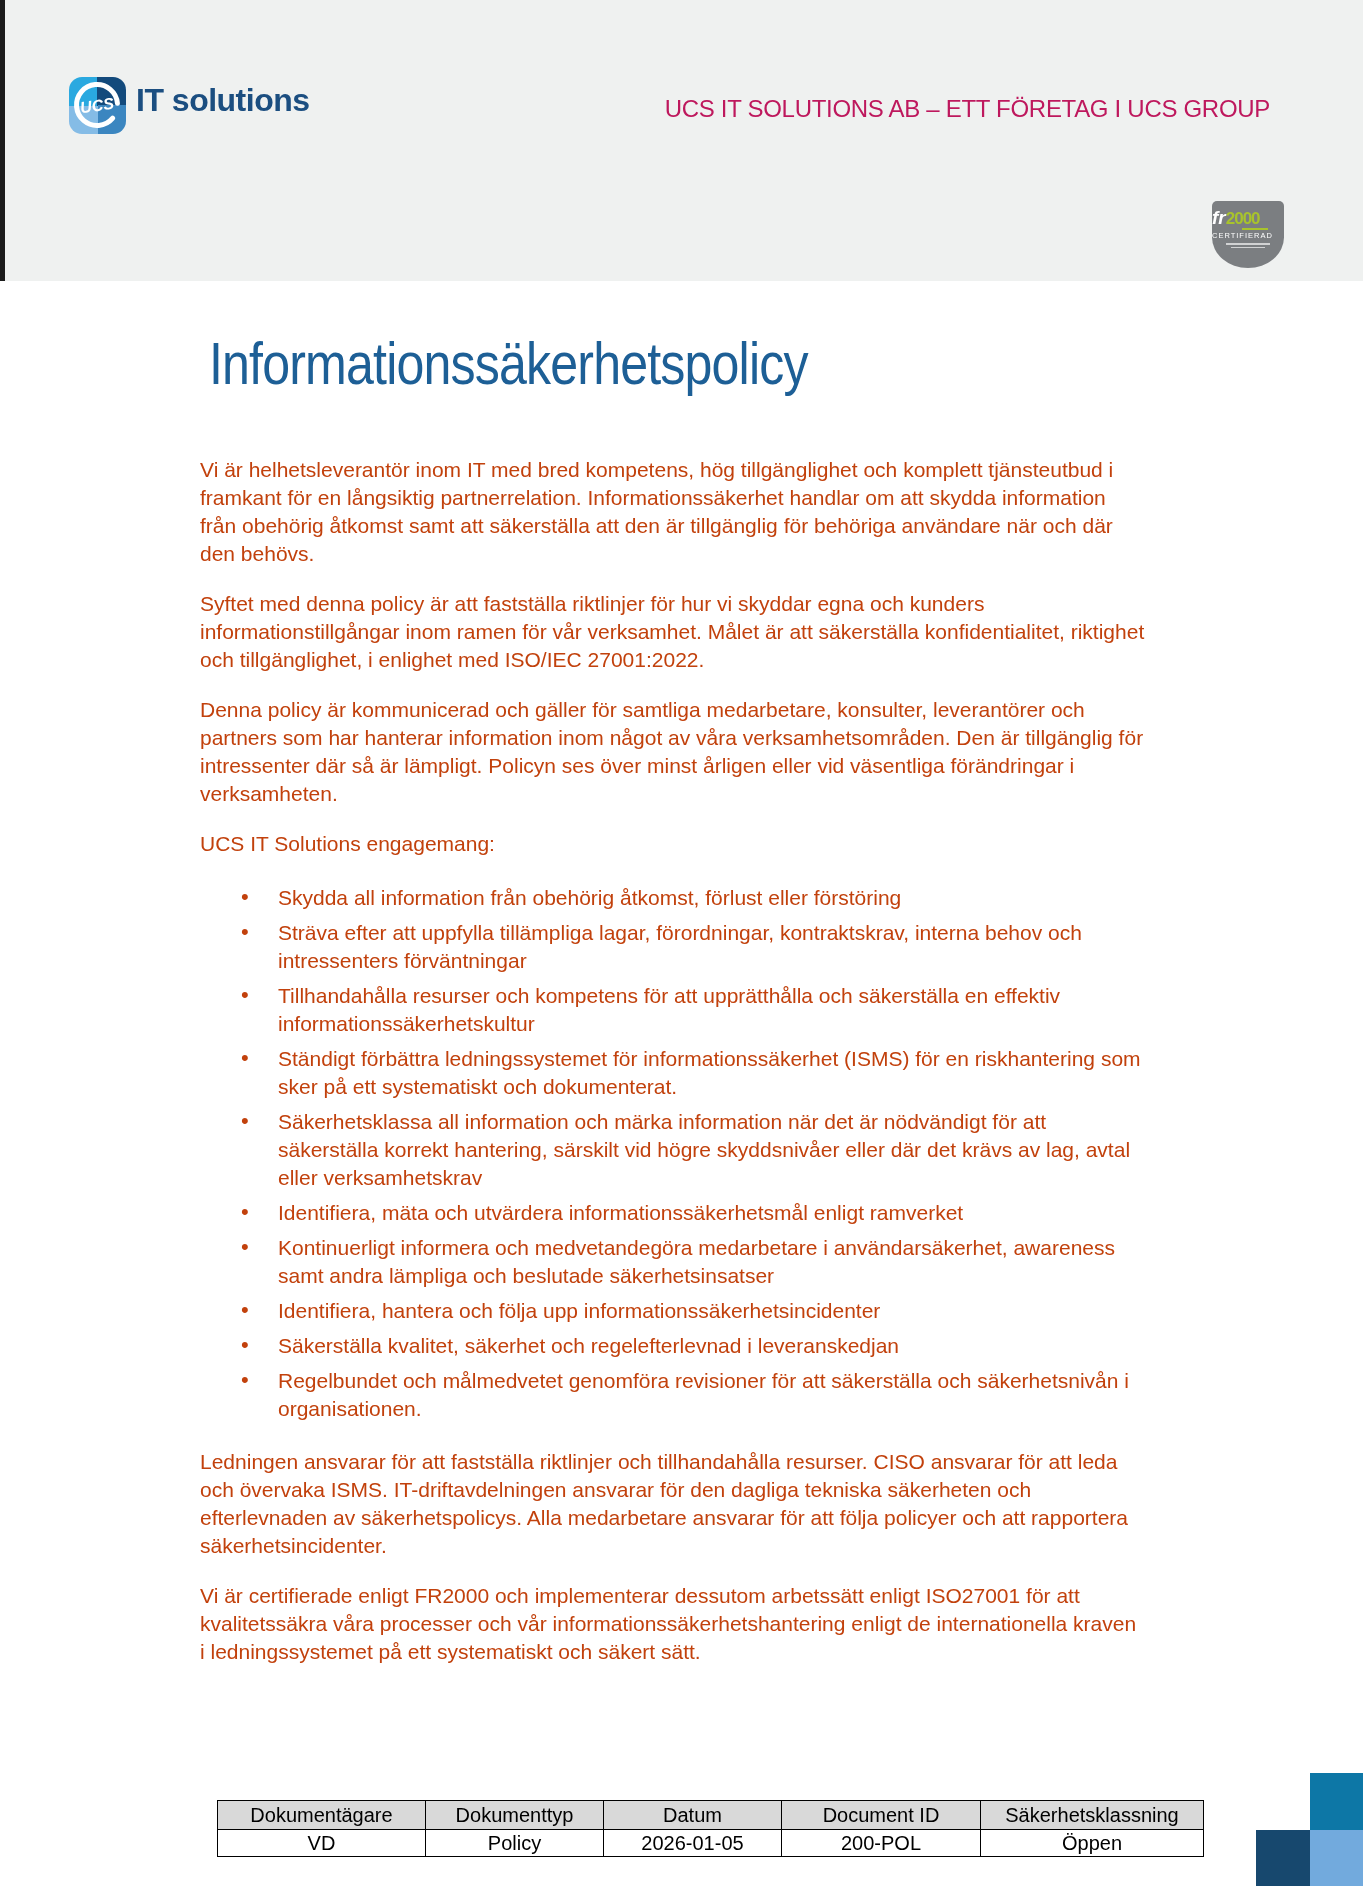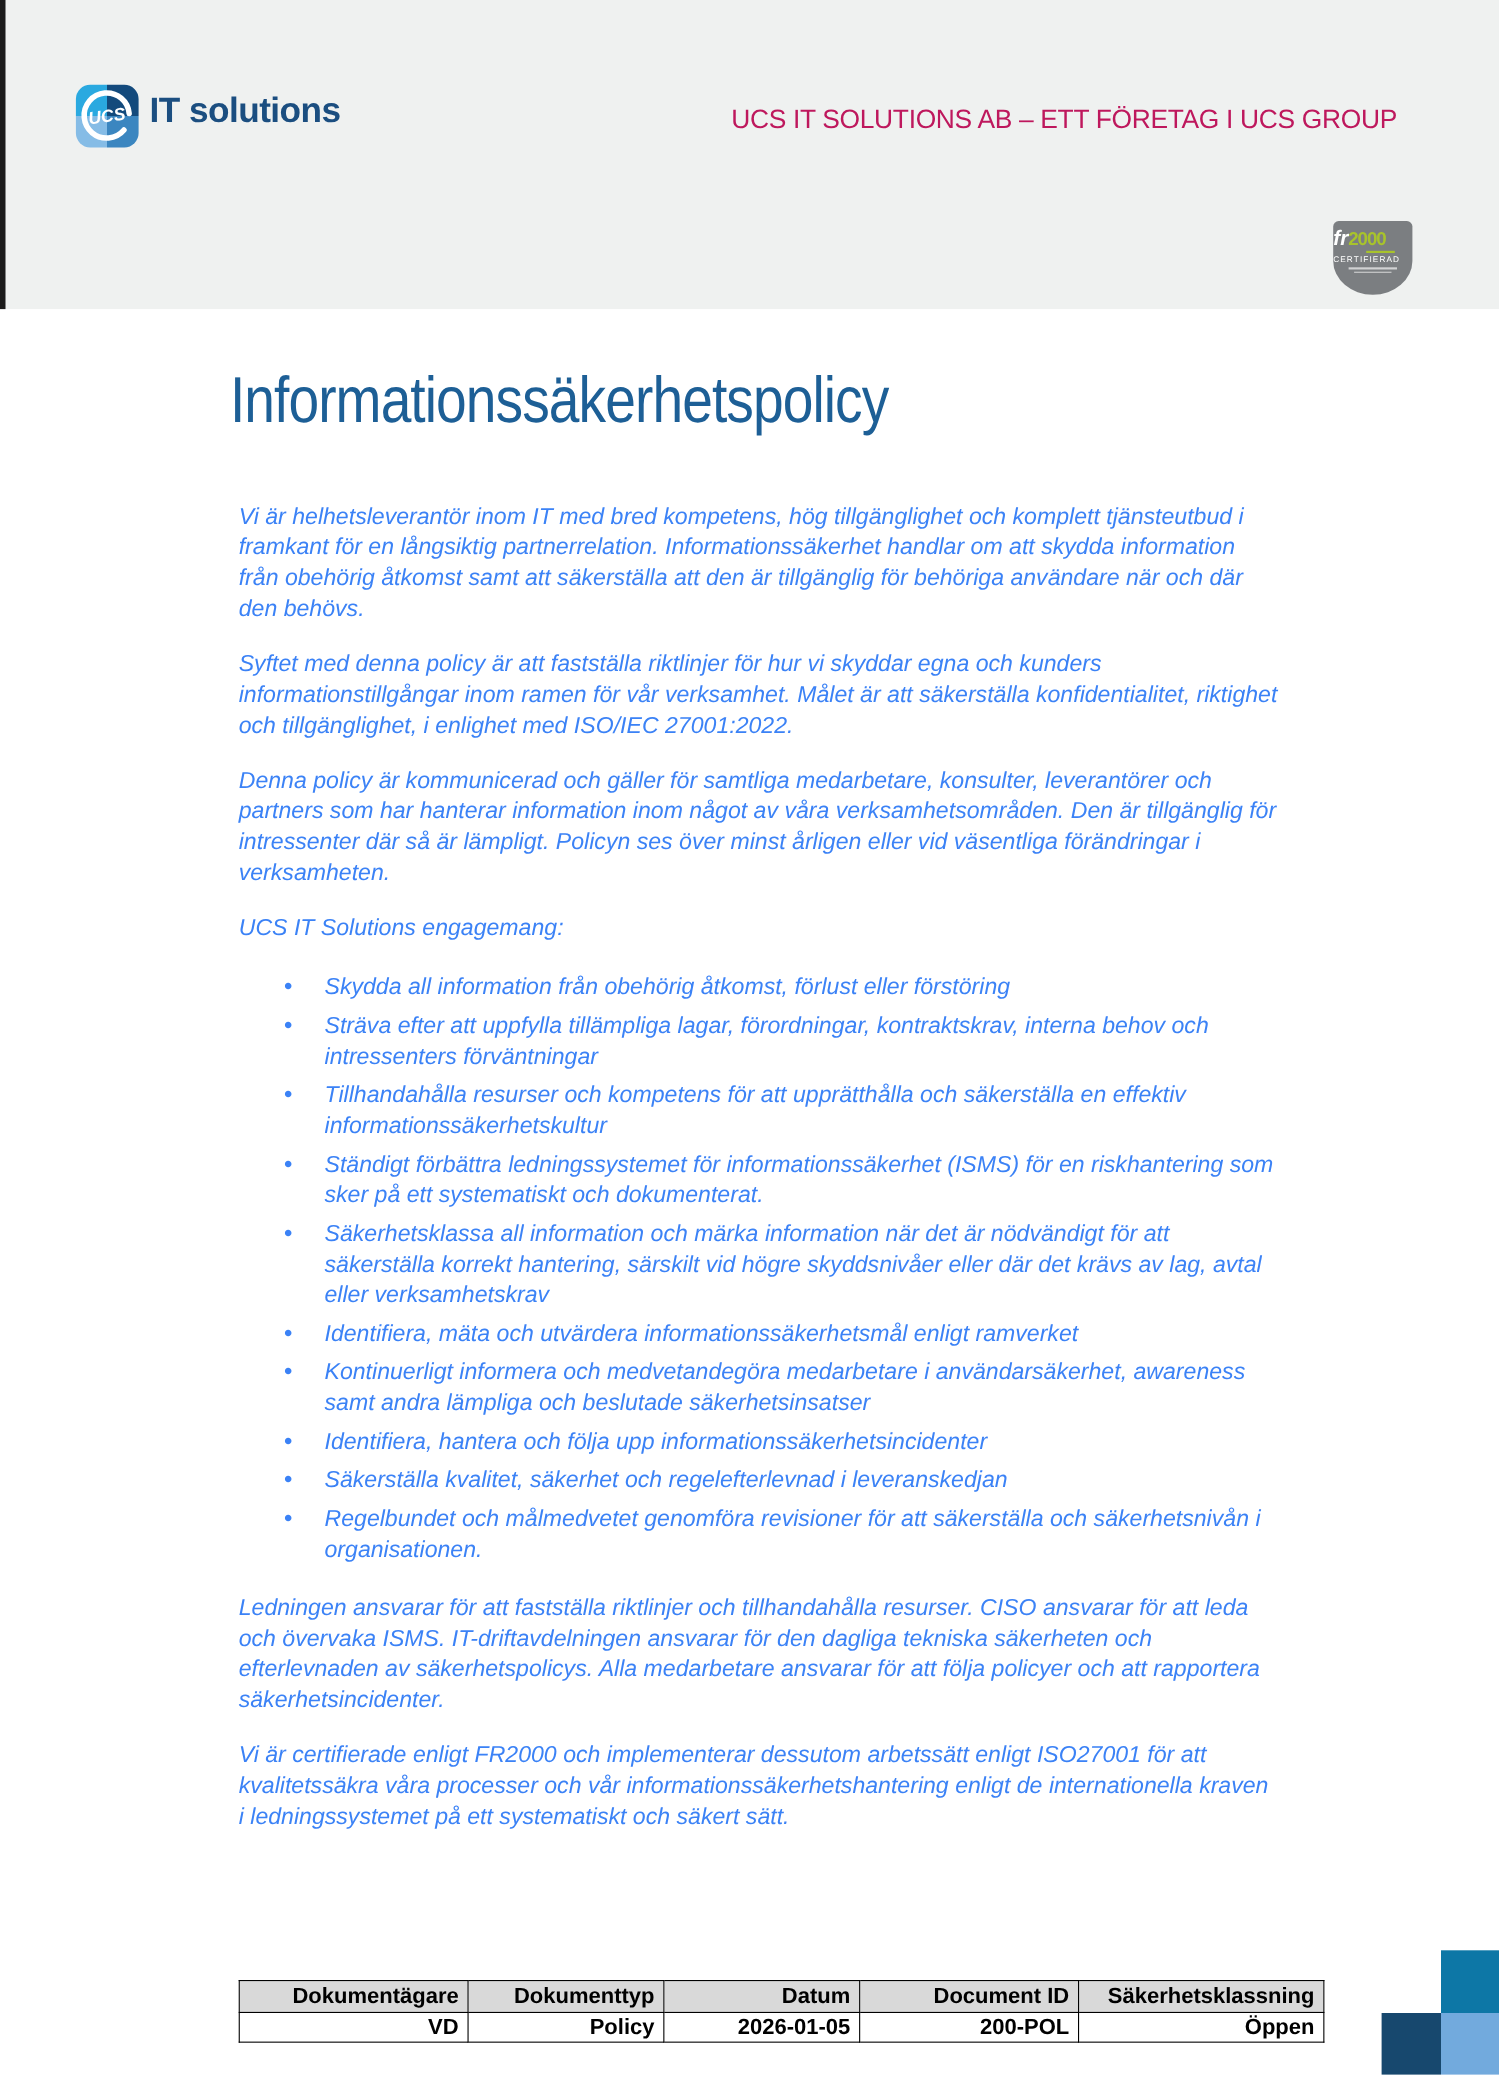--- a/index.html
+++ b/index.html
@@ -29,33 +29,33 @@
   .badge-sub-rule { width:26px; height:2px; background:#a8c32c; margin:0 16px 1px auto; }
   .badge-cert { color:#ffffff; font-size:7.5px; letter-spacing:1px; margin-top:1px; }
   .badge-line1 { width:44px; height:1.5px; background:rgba(255,255,255,.65); margin:3px auto 0; }
   .badge-line2 { width:34px; height:1.5px; background:rgba(255,255,255,.65); margin:2px auto 0; }
 
   
   .page-title { position:absolute; left:209px; top:330px; font-size:59px; color:#1d5f96;
     letter-spacing:-1px; transform:scaleX(0.85); transform-origin:0 0; white-space:nowrap; }
 
   
-  .content { position:absolute; left:217px; top:456px; width:945px; font-size:21px;
-    line-height:28px; color:#3b82f6;font-style:italic; }
+  .content { position:absolute; left:200px; top:456px; width:945px; font-size:21px;
+    line-height:28px; color:#c2410c; }
   .content p { margin:0 0 22px 0; }
   .list-heading { margin:0 0 22px 0; }
   .bullets { list-style:none; margin:26px 0 25px 0; padding:0; }
   .bullet-item { position:relative; padding-left:78px; margin-bottom:7px; }
   .bullet-item::before { content:"\2022"; position:absolute; left:41px; top:-1px; font-size:22px; }
 
   
   .doc-table { position:absolute; left:217px; top:1800px; width:986px; border-collapse:collapse;
     table-layout:fixed; font-size:20px; color:#000; }
-  .doc-table th, .doc-table td { border:1.5px solid #000; padding:1px 8px; text-align:right;
-    font-weight:bold; white-space:nowrap; overflow:hidden;margin-top:13px; }
+  .doc-table th, .doc-table td { border:1.5px solid #000; padding:1px 8px; text-align:center;
+    font-weight:normal; white-space:nowrap; overflow:hidden;margin-top:13px; }
   .doc-table th { background:#d9d9d9; height:26px; }
   .doc-table td { background:#fff; height:24px; }
 
   
   .sq { position:absolute; }
   .sq-top   { left:1310px; top:1773px; width:53px; height:57px; background:#0d77a6; }
   .sq-dark  { left:1256px; top:1830px; width:54px; height:56px; background:#17486e; }
   .sq-light { left:1310px; top:1830px; width:53px; height:56px; background:#72aadd; }
 </style>
 </head>

